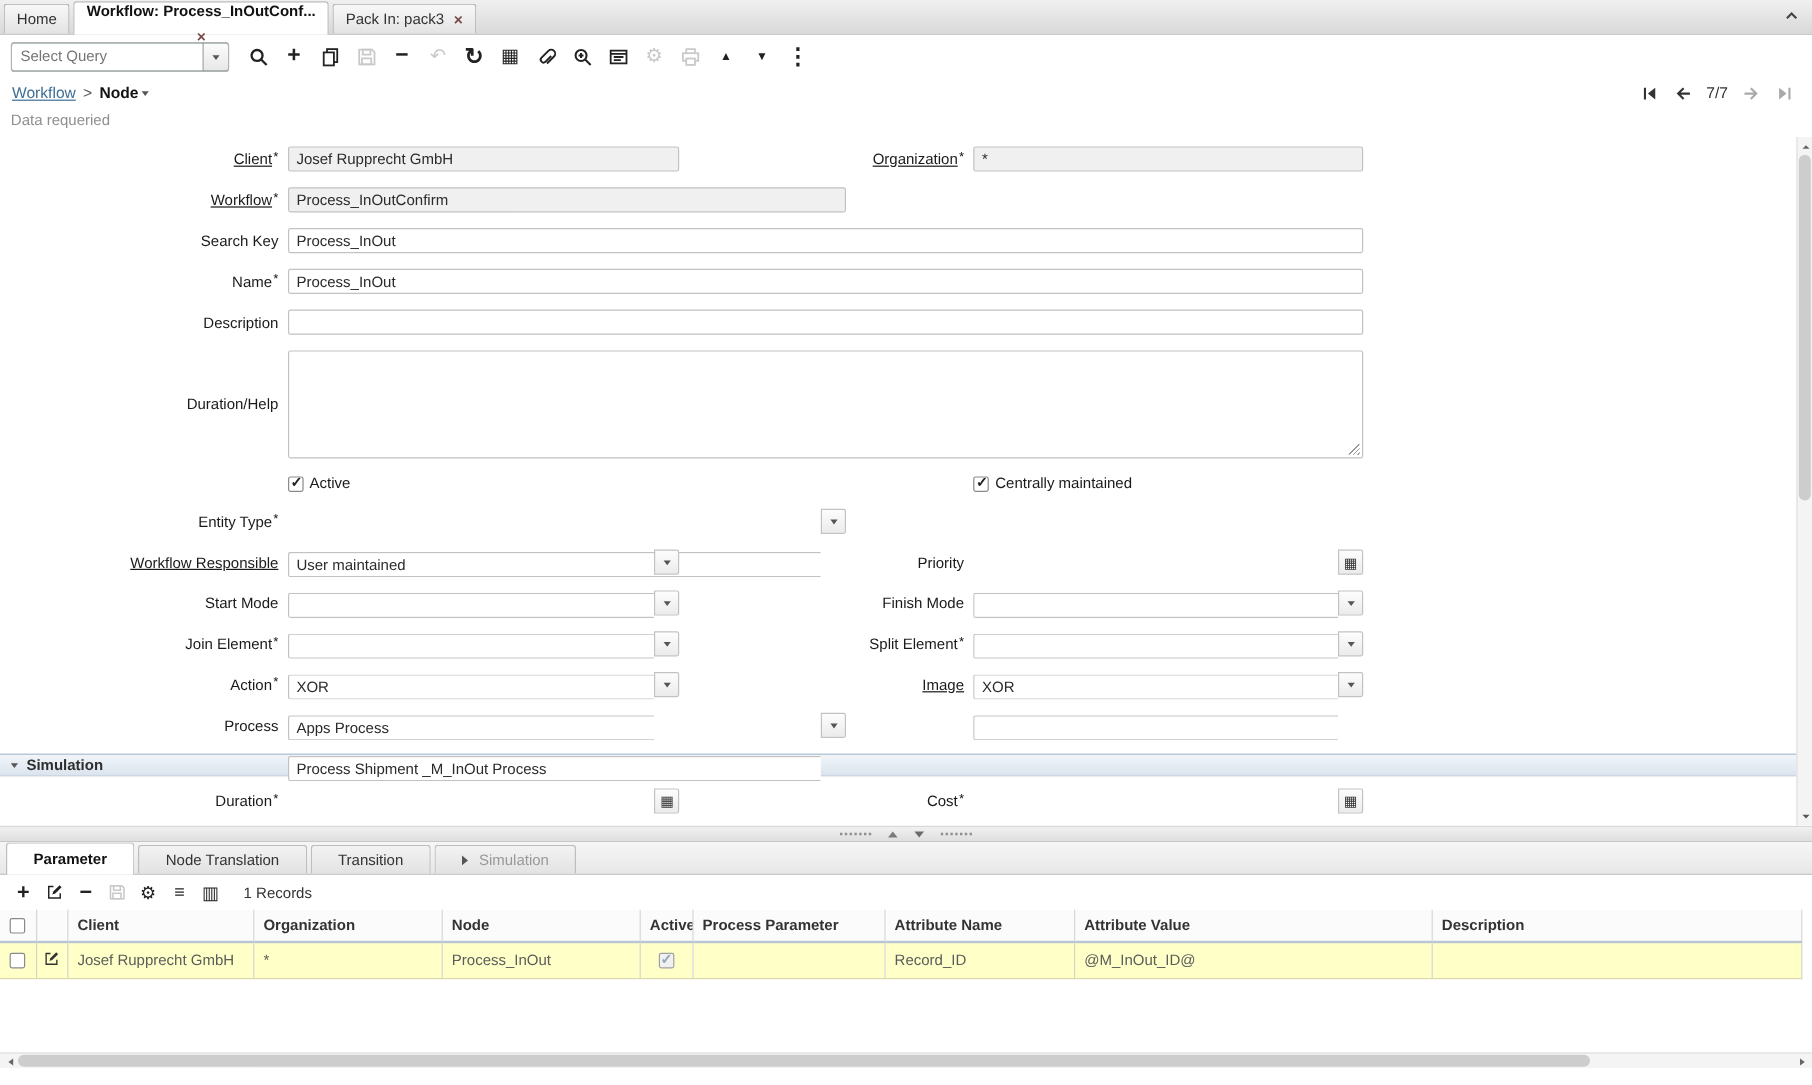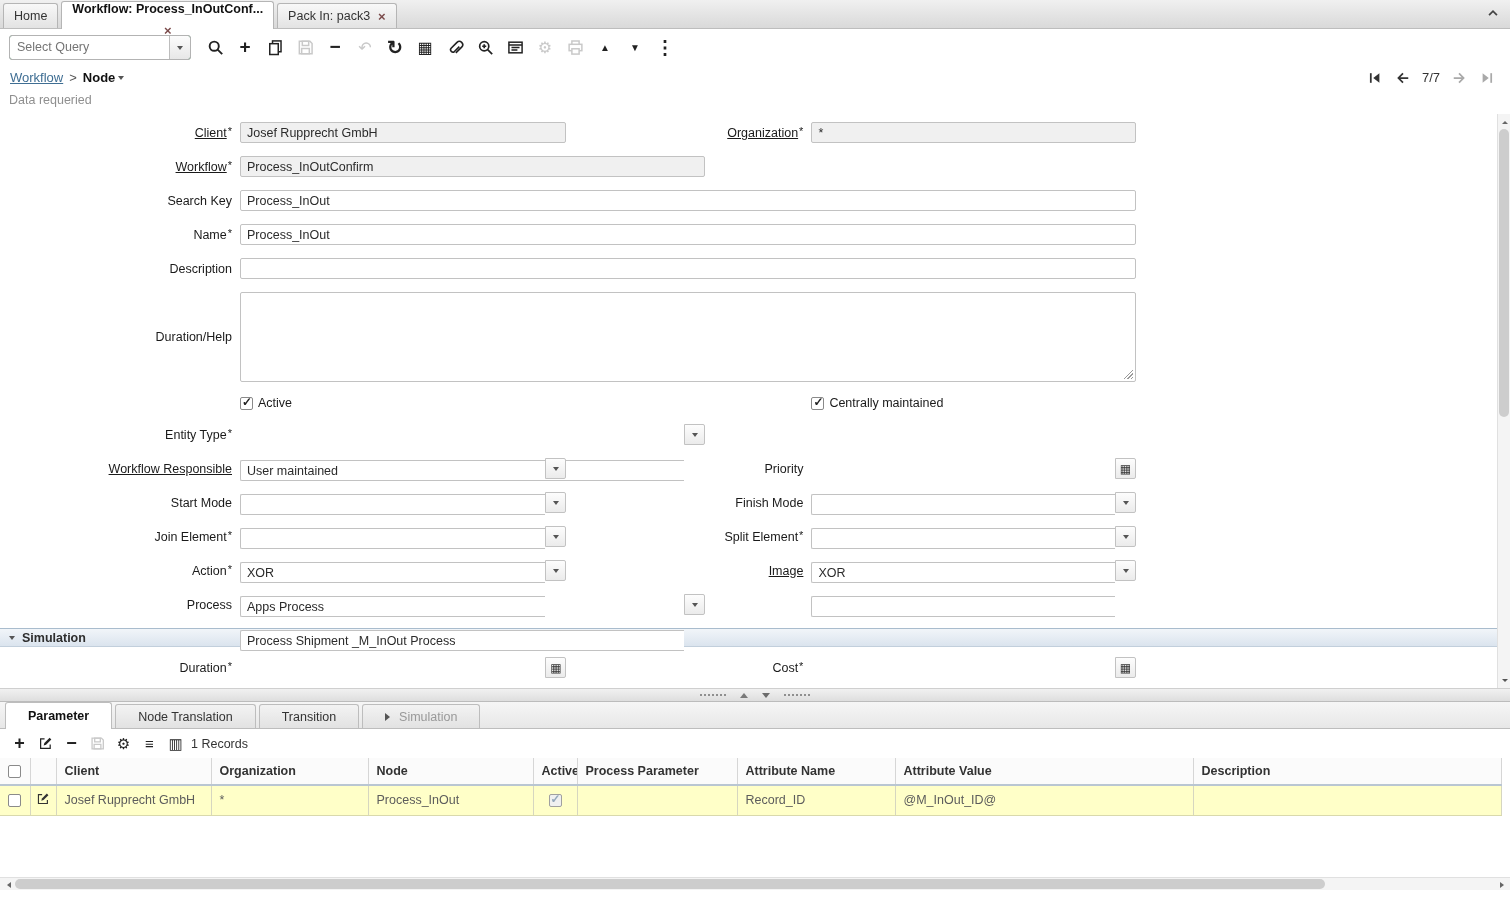--- a/index.html
+++ b/index.html
@@ -92,21 +92,21 @@
   .detail { flex:1; position:relative; background:#fff; display:flex; flex-direction:column; }
   .dtabs { height:27px; background:linear-gradient(#f6f6f6,#e7e7e7); border-bottom:1px solid #bdbdbd; display:flex; align-items:flex-end; padding-left:5px; flex:none; }
   .dtab { height:24px; padding:0 22px; display:flex; align-items:center; gap:5px; margin-right:3px; background:linear-gradient(#f3f3f3,#e2e2e2); border:1px solid #bdbdbd; border-bottom:none; border-radius:3px 3px 0 0; color:#333; white-space:nowrap; }
   .dtab.active { background:#fff; font-weight:bold; height:27px; margin-bottom:-1px; color:#111; z-index:2; }
   .dtab.disabled { color:#999; }
   .dtoolbar { height:29px; display:flex; align-items:center; gap:5px; padding:0 9px; flex:none; }
   .dtbtn { width:21px; height:21px; display:flex; align-items:center; justify-content:center; font-size:15px; color:#222; background:none; border:none; }
   .dtbtn.bold { font-weight:bold; font-size:18px; }
   .dtbtn.disabled { color:#c9c9c9; }
   .dtbtn svg { width:15px; height:15px; }
-  .records { color:#333;text-align:center; }
+  .records { margin-left:12px; color:#333;text-align:center; }
 
   table.ptable { width:1502px; border-collapse:collapse; table-layout:fixed; flex:none; }
   .ptable th { height:27px; text-align:left; font-weight:bold; color:#333; background:#fbfbfb; border-bottom:2px solid #b9c6d2; border-right:1px solid #d6d6d6; padding:0 8px; overflow:hidden; white-space:nowrap; }
   .ptable th.cb, .ptable td.cb { text-align:center; padding:0; }
   .ptable td { height:30px; color:#5c5c5c; background:#ffffc8; border-bottom:1px solid #d9d9ac; border-right:1px solid #d6d6c0; padding:0 8px; overflow:hidden; white-space:nowrap; }
   .ptable td.ctr { text-align:center; }
   .ptable .box { vertical-align:middle; }
   .rowedit { color:#333; }
 
   

